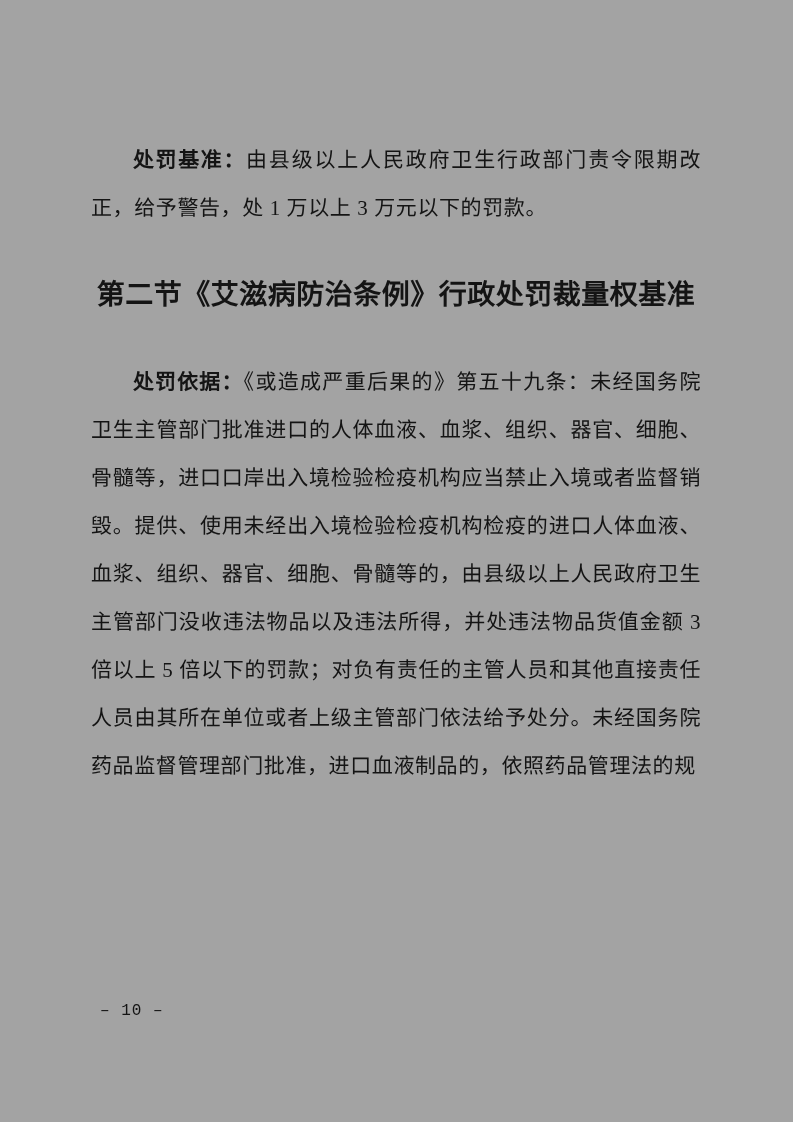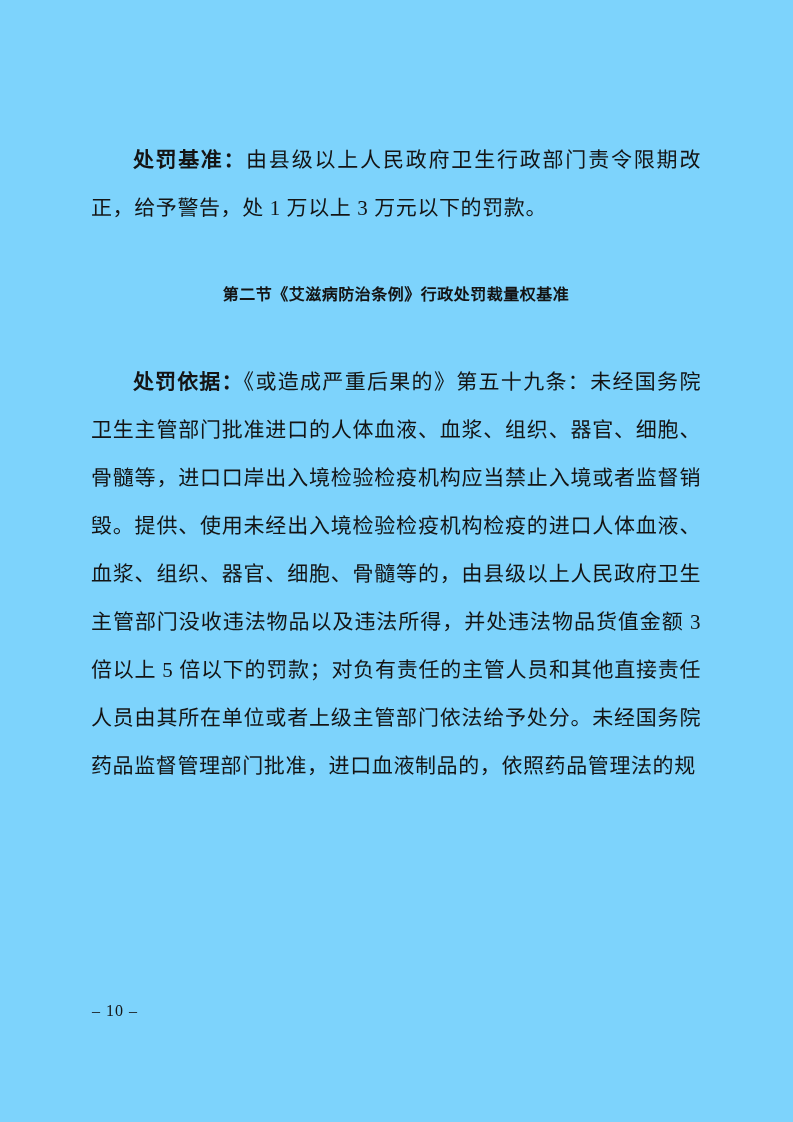--- a/index.html
+++ b/index.html
@@ -4,21 +4,21 @@
 <style>
   html, body {
     margin: 0;
     padding: 0;
     background: #ffffff;
   }
   .page {
     position: relative;
     width: 793px;
     height: 1122px;
-    background: #7dd3fc;
+    background: #a3a3a3;
     overflow: hidden;
     font-family: "Liberation Serif", "DejaVu Serif", serif;
     color: #141414;
   }
   .content {
     position: absolute;
     left: 91px;
     top: 136px;
     width: 610px;
     font-size: 21px;
@@ -31,43 +31,43 @@
     margin: 0;
     text-indent: 2em;
   }
   .lead {
     font-weight: 700;
     font-family: "Liberation Sans", "DejaVu Sans", sans-serif;
     letter-spacing: 0.4px;
   }
   .section-heading {
     margin: 48px 0 48px 0;
-    font-size: 16px;
+    font-size: 28px;
     line-height: 30px;
     font-weight: 700;
     font-family: "Liberation Sans", "DejaVu Sans", sans-serif;
     text-align: center;
     text-indent: 0;
     letter-spacing: 0.5px;
   }
   .item-heading {
     margin: 0;
     text-indent: 2em;
     font-weight: 700;
     font-family: "Liberation Sans", "DejaVu Sans", sans-serif;
     letter-spacing: 0.4px;
   }
   .page-number {
     position: absolute;
-    left: 92px;
+    left: 100px;
     top: 1002px;
     font-size: 16px;
     letter-spacing: 1px;
     color: #141414;
-    font-family: Liberation Serif, serif;
+    font-family: Liberation Mono, monospace;
   }
 </style>
 </head>
 <body>
 
 <div class="page">
   <div class="content">
 
     <p class="para"><span class="lead">处罚基准：</span><span>由县级以上人民政府卫生行政部门责令限期改正，给予警告，处 1 万以上 3 万元以下的罚款。</span></p>
 

